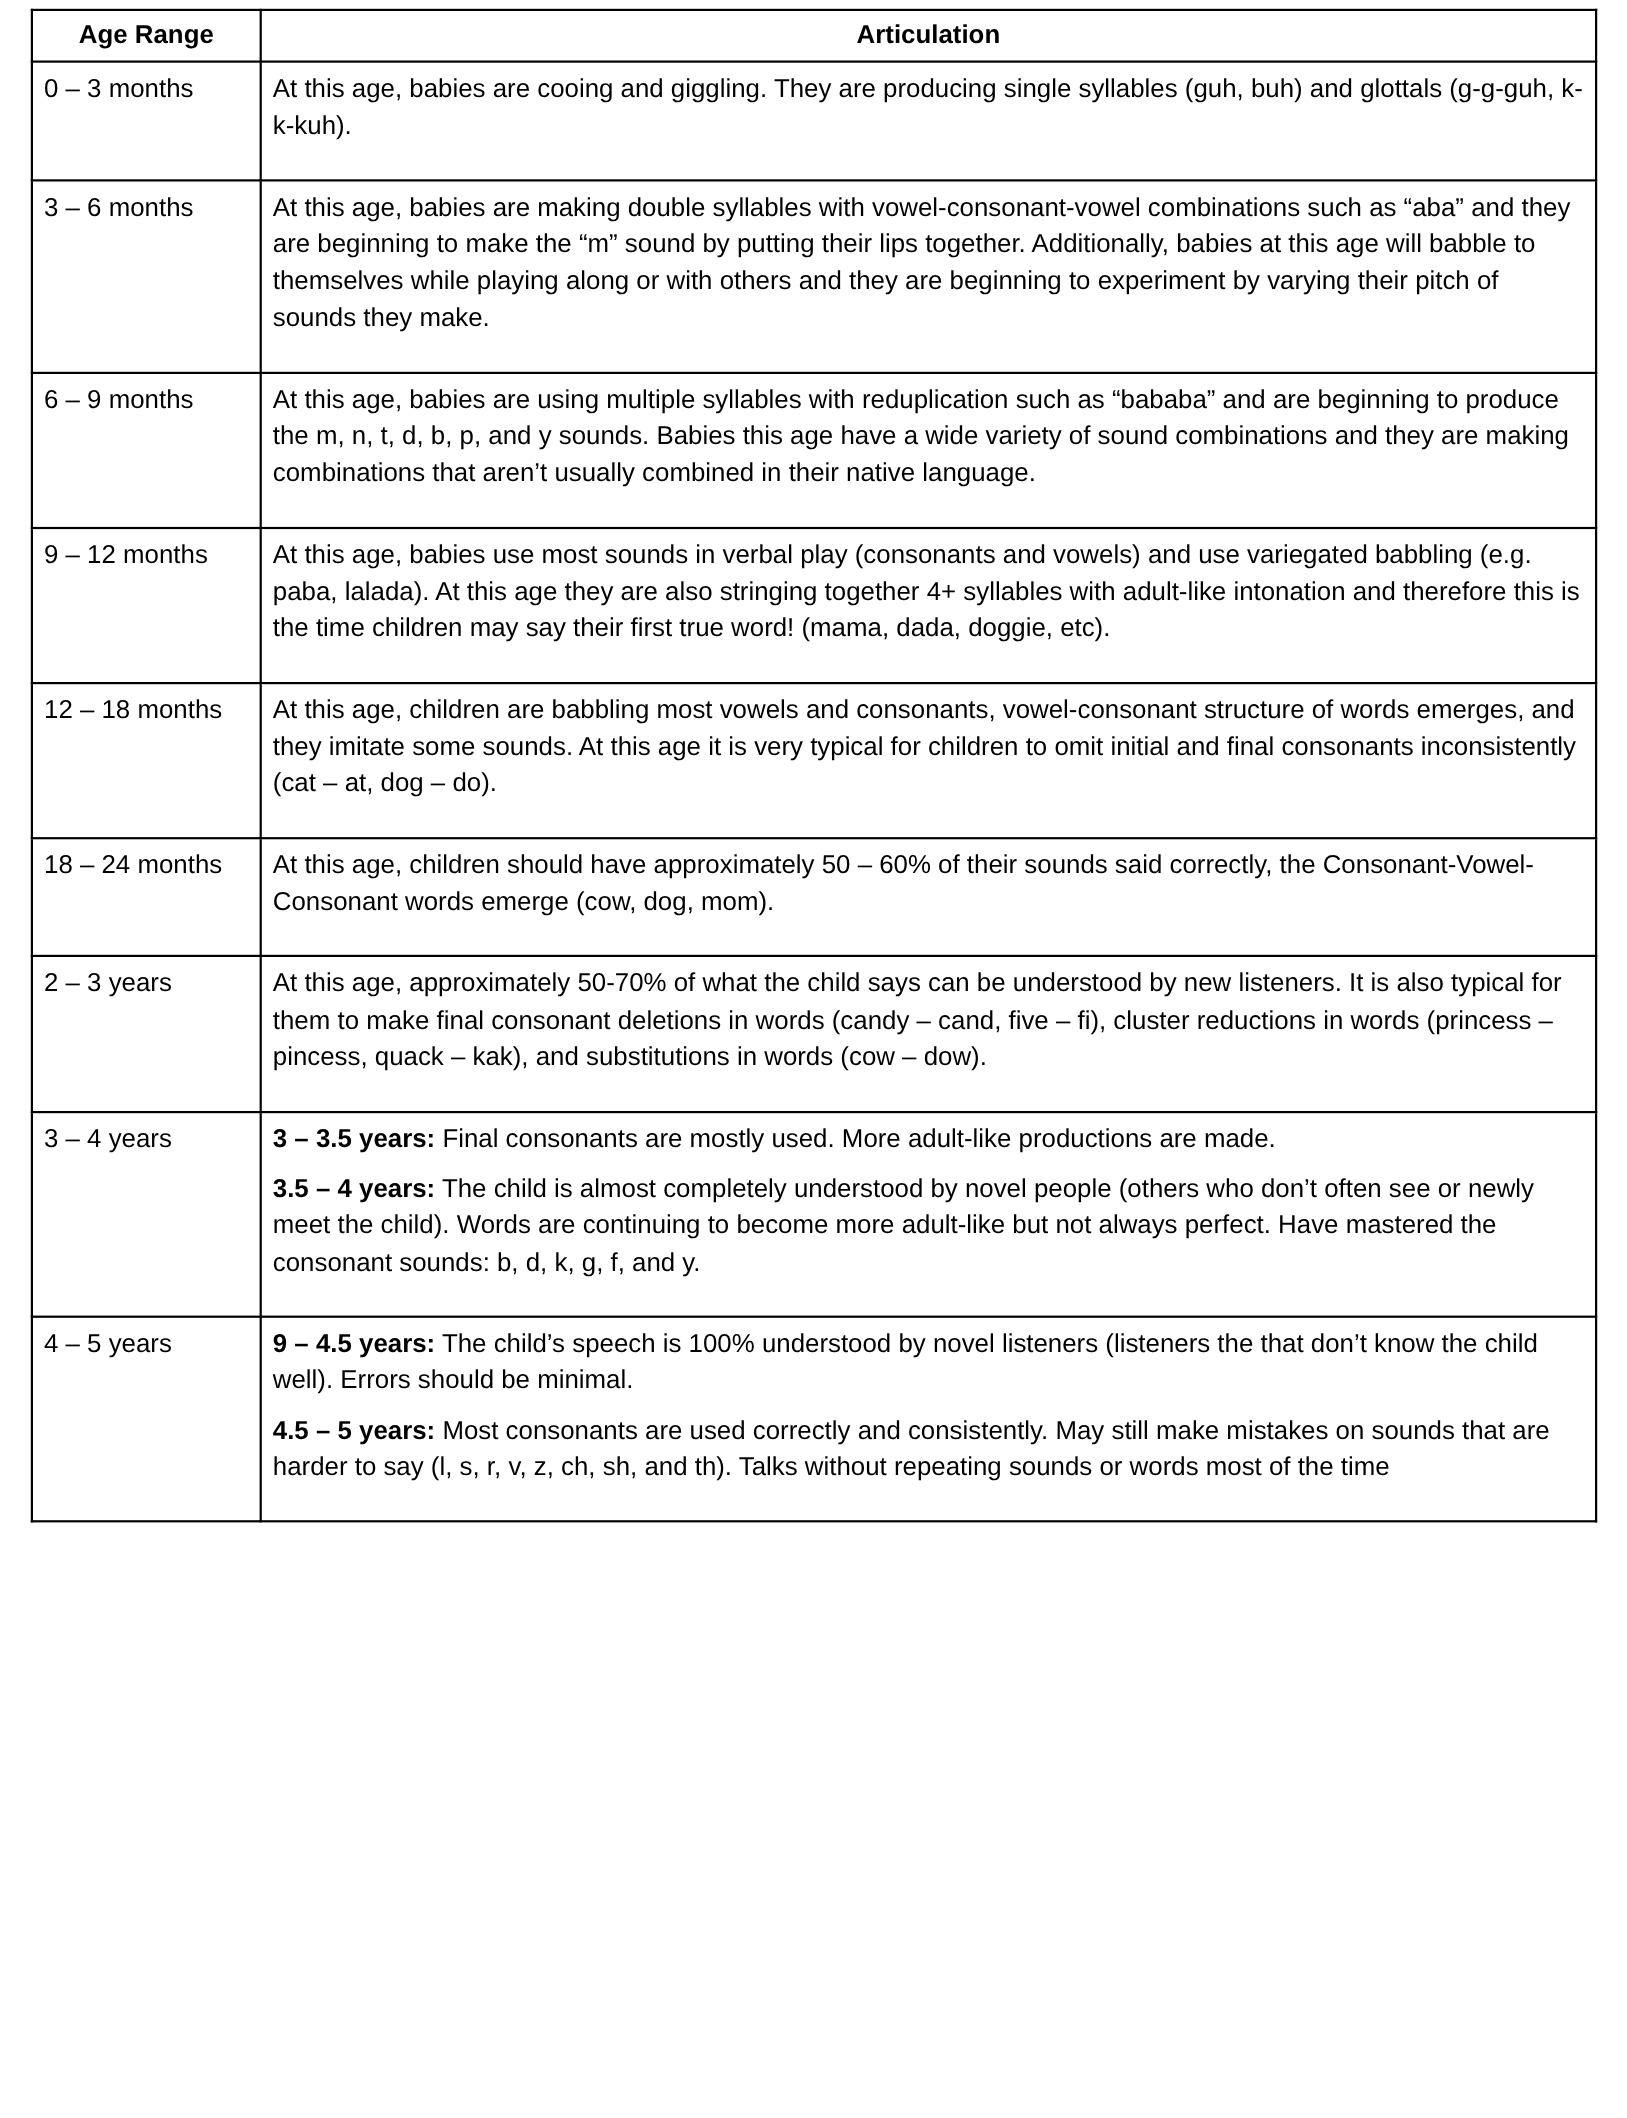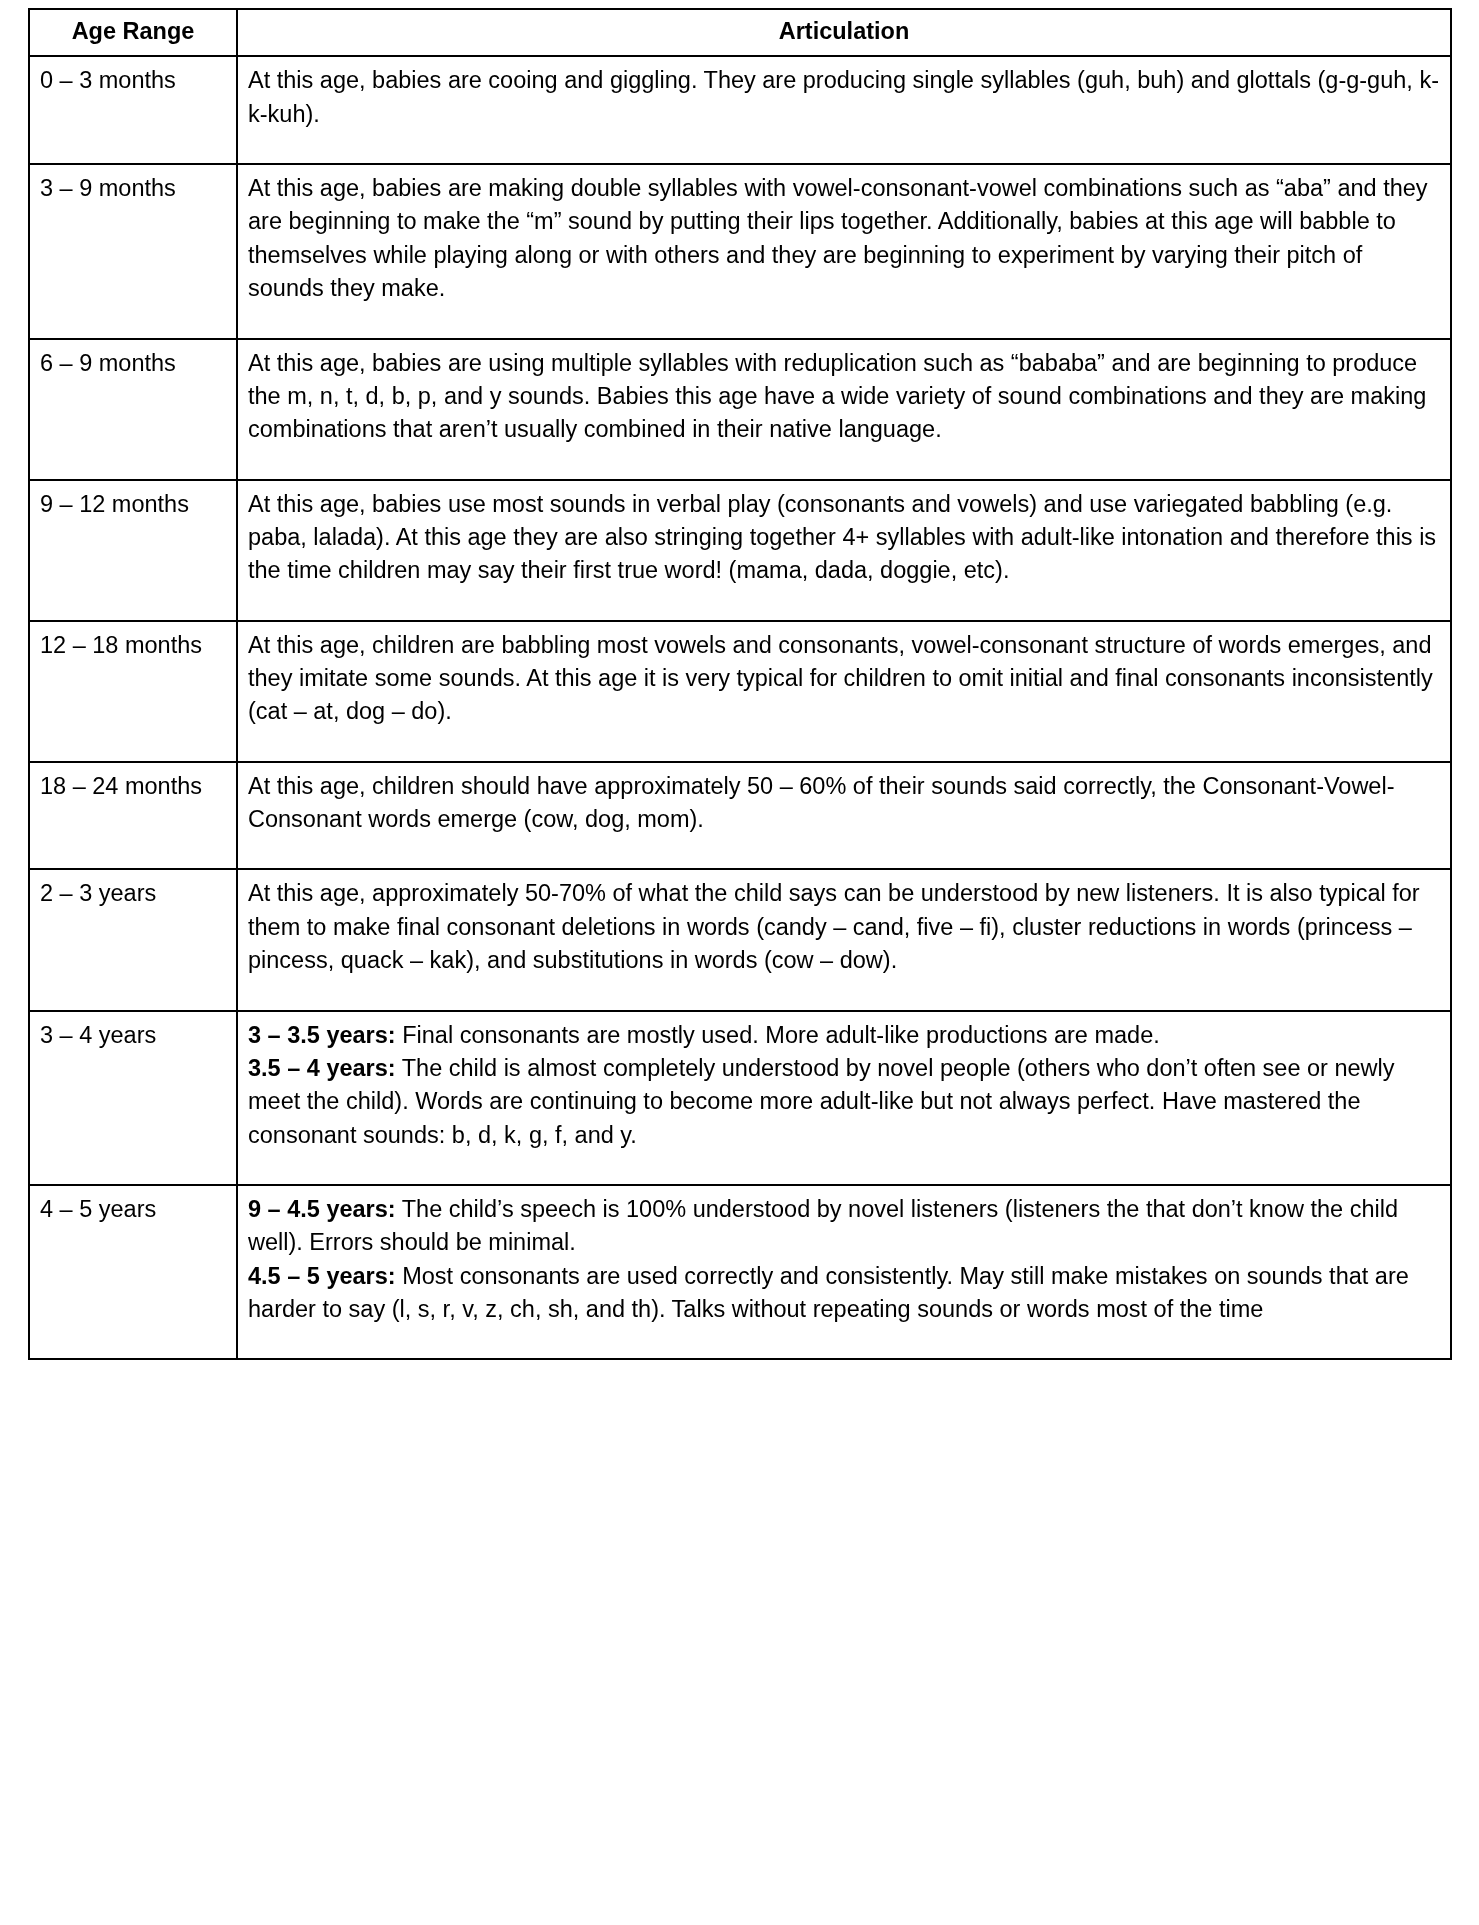--- a/index.html
+++ b/index.html
@@ -38,21 +38,21 @@
   }
   col.col-age { width: 208px; }
   col.col-art { width: auto; }
   td.age-cell {
     white-space: pre-line;
   }
   td.art-cell p {
     margin: 0;
   }
   td.art-cell p + p {
-    margin-top: 0px;
+    margin-top: 12px;
   }
   .lead {
     font-weight: bold;
     text-align: center;
   }
 </style>
 </head>
 <body>
 
 <div class="page">
@@ -68,21 +68,21 @@
       </tr>
     </thead>
     <tbody id="table-body">
         <tr>
           <td class="age-cell">0 – 3 months</td>
           <td class="art-cell">
             <p><span>At this age, babies are cooing and giggling. They are producing single syllables (guh, buh) and glottals (g-g-guh, k-k-kuh).</span></p>
           </td>
         </tr>
         <tr>
-          <td class="age-cell">3 – 9 months</td>
+          <td class="age-cell">3 – 6 months</td>
           <td class="art-cell">
             <p><span>At this age, babies are making double syllables with vowel-consonant-vowel combinations such as “aba” and they are beginning to make the “m” sound by putting their lips together. Additionally, babies at this age will babble to themselves while playing along or with others and they are beginning to experiment by varying their pitch of sounds they make.</span></p>
           </td>
         </tr>
         <tr>
           <td class="age-cell">6 – 9 months</td>
           <td class="art-cell">
             <p><span>At this age, babies are using multiple syllables with reduplication such as “bababa” and are beginning to produce the m, n, t, d, b, p, and y sounds. Babies this age have a wide variety of sound combinations and they are making combinations that aren’t usually combined in their native language.</span></p>
           </td>
         </tr>

